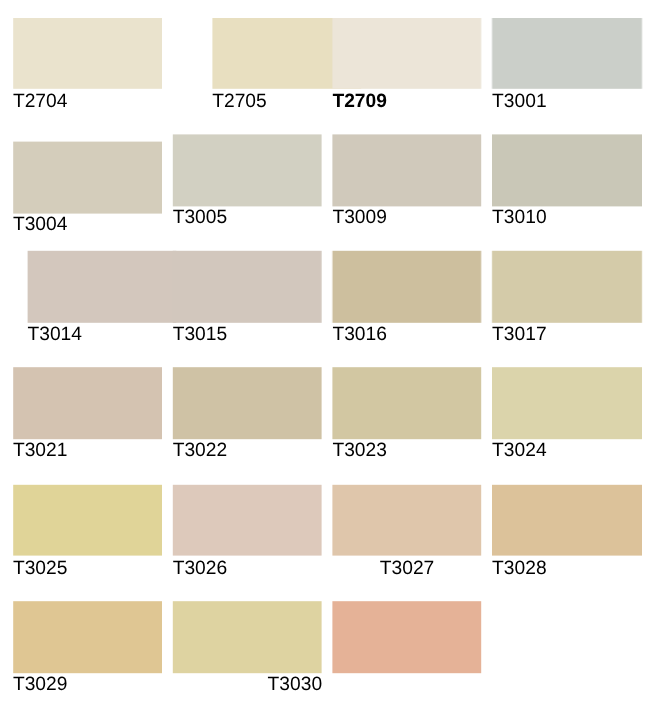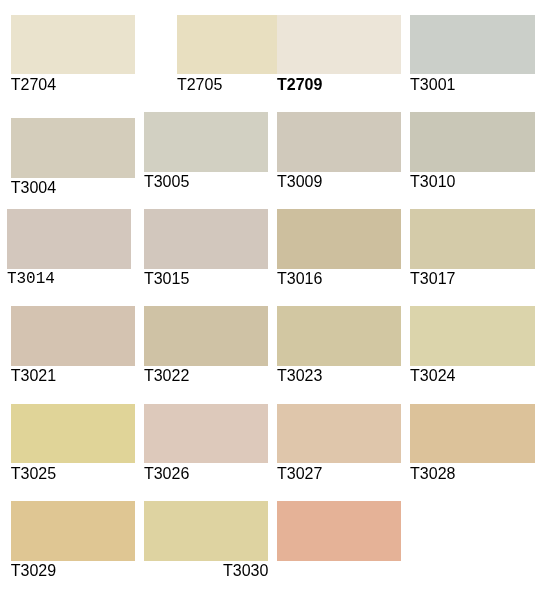--- a/index.html
+++ b/index.html
@@ -12,31 +12,31 @@
     .label{font-size:16px;line-height:16px;color:#000000;margin-top:2.4px;margin-left:-0.1px;
            letter-spacing:0;white-space:nowrap;transform:translateZ(0);}
     .cell-r1-c1{left:10.90px;top:14.50px;}
     .cell-r1-c2{left:144.00px;top:14.50px;padding-left:33px;}
     .cell-r1-c3{left:277.10px;top:14.50px;font-weight:bold;}
     .cell-r1-c4{left:410.20px;top:14.50px;}
     .cell-r2-c1{left:10.90px;top:94px;margin-top:24px;}
     .cell-r2-c2{left:144.00px;top:111.77px;}
     .cell-r2-c3{left:277.10px;top:111.77px;}
     .cell-r2-c4{left:410.20px;top:111.77px;}
-    .cell-r3-c1{left:7px;top:209.04px;font-family:Liberation Mono, monospace;}
+    .cell-r3-c1{left:23px;top:209.04px;}
     .cell-r3-c2{left:144.00px;top:209.04px;}
     .cell-r3-c3{left:277.10px;top:209.04px;}
     .cell-r3-c4{left:410.20px;top:209.04px;}
     .cell-r4-c1{left:10.90px;top:306.31px;}
     .cell-r4-c2{left:144.00px;top:306.31px;}
     .cell-r4-c3{left:277.10px;top:306.31px;}
     .cell-r4-c4{left:410.20px;top:306.31px;}
     .cell-r5-c1{left:10.90px;top:403.58px;}
     .cell-r5-c2{left:144.00px;top:403.58px;}
-    .cell-r5-c3{left:277.10px;top:403.58px;}
+    .cell-r5-c3{left:277.10px;top:403.58px;text-align:center;}
     .cell-r5-c4{left:410.20px;top:403.58px;}
     .cell-r6-c1{left:10.90px;top:500.85px;}
     .cell-r6-c2{left:144.00px;top:500.85px;text-align:right;}
     .cell-r6-c3{left:277.10px;top:500.85px;}
     .cell-r6-c4{left:410.20px;top:500.85px;}
 </style>
 </head>
 <body>
 
 <div id="grid">

